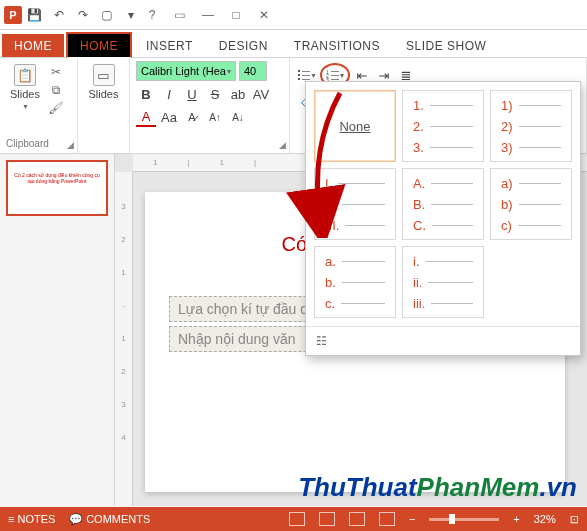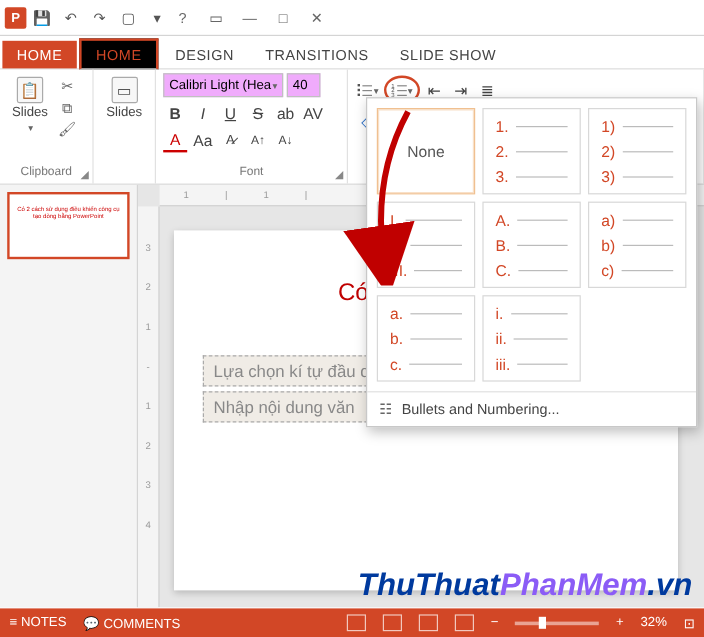--- a/index.html
+++ b/index.html
@@ -16,30 +16,30 @@
 
 
 .tabs { height: 28px; display: flex; align-items: flex-end; border-bottom: 1px solid #d4d4d4; padding-left: 2px; gap: 2px; }
 .tab { padding: 5px 12px 4px; font-size: 12px; color: #444; letter-spacing: 0.5px; }
 .tab.file { background: #d24726; color: #fff; }
 .tab.active { border: 2px solid #d24726; border-bottom: 1px solid #fff; color: #d24726; margin-bottom: -1px; background: #000000; }
 
 
 .ribbon { height: 96px; background: #fff; border-bottom: 1px solid #d4d4d4; display: flex; }
 .group { border-right: 1px solid #e1e1e1; padding: 3px 6px 2px; display: flex; flex-direction: column; position: relative; }
-.group-label { font-size: 10px; color: #777; text-align: center; margin-top: auto; padding-bottom: 2px; }
+.group-label { font-size: 10px; color: #777; margin-top: auto; padding-bottom: 2px; }
 .group-dlg { position: absolute; bottom: 3px; right: 3px; font-size: 9px; color: #888; }
 .big-btn { display: flex; flex-direction: column; align-items: center; padding: 3px 4px; font-size: 11px; color: #444; gap: 2px; }
 .icon-box { width: 22px; height: 22px; border: 1px solid #aaa; background: #f7f7f7; display: flex; align-items: center; justify-content: center; font-size: 13px; color: #555; border-radius: 2px; }
 .clipboard-row { display: flex; gap: 4px; }
 .clipboard-side { display: flex; flex-direction: column; gap: 2px; padding-top: 3px; }
 .mini-icon { width: 16px; height: 16px; display: flex; align-items: center; justify-content: center; font-size: 12px; color: #666; }
 .font-controls { display: flex; flex-direction: column; gap: 3px; }
 .font-row { display: flex; gap: 3px; align-items: center; }
-.font-combo { border: 1px solid #c0c0c0; height: 20px; font-size: 11px; padding: 0 4px; background: #f0abfc; display: flex; align-items: center; }
+.font-combo { border: 1px solid #c0c0c0; height: 20px; font-size: 11px; padding: 0 4px; background: #86efac; display: flex; align-items: center; }
 .font-name { width: 100px; }
 .font-size { width: 28px; }
 .fmt-btn { width: 20px; height: 20px; display: flex; align-items: center; justify-content: center; font-size: 13px; color: #444; }
 .fmt-btn.bold { font-weight: bold; }
 .fmt-btn.italic { font-style: italic; }
 .fmt-btn.underline { text-decoration: underline; }
 .para-row { display: flex; gap: 2px; align-items: center; }
 .list-btn { width: 22px; height: 20px; border: 1px solid transparent; display: flex; align-items: center; justify-content: center; position: relative; }
 .list-btn.circled { border: 2px solid #d24726; border-radius: 50%; width: 30px; height: 24px; }
 .caret { font-size: 8px; color: #666; margin-left: 1px; }
@@ -61,32 +61,32 @@
 .ruler-h { height: 18px; background: #f4f4f4; border-bottom: 1px solid #ccc; margin-left: 18px; display: flex; align-items: center; font-size: 8px; color: #999; padding-left: 20px; gap: 30px; }
 .ruler-v { position: absolute; left: 0; top: 18px; bottom: 0; width: 18px; background: #f4f4f4; border-right: 1px solid #ccc; display: flex; flex-direction: column; align-items: center; font-size: 8px; color: #999; padding-top: 30px; gap: 24px; }
 .slide-canvas { margin: 20px 0 0 30px; background: #fff; box-shadow: 0 2px 6px rgba(0,0,0,0.2); width: 420px; height: 300px; padding: 40px 24px; }
 .slide-title { color: #c00000; font-size: 20px; font-weight: normal; text-align: center; font-family: Calibri, sans-serif; }
 .placeholder-box { border: 1px dashed #aaa; margin-top: 16px; padding: 4px 8px; font-size: 14px; color: #888; background: #f0ece6; }
 
 
 .num-dropdown { position: absolute; top: 81px; left: 305px; width: 276px; background: #fff; border: 1px solid #c8c8c8; box-shadow: 2px 4px 10px rgba(0,0,0,0.25); z-index: 50; }
 .num-grid { display: grid; grid-template-columns: repeat(3, 1fr); gap: 6px; padding: 8px; }
 .num-cell { border: 1px solid #d8d8d8; height: 72px; display: flex; flex-direction: column; justify-content: center; padding: 6px 10px; gap: 6px; }
-.num-cell.none-cell { align-items: center; justify-content: center; font-size: 13px; color: #555; border: 1px solid #f0c090; background: #fff; box-shadow: inset 0 0 0 1px #f8e0c8; }
+.num-cell.none-cell { align-items: center; justify-content: center; font-size: 13px; color: #555; border: 1px solid #f0c090; background: #fff; box-shadow: inset 0 0 0 1px #f8e0c8; text-decoration: underline; }
 .num-line { display: flex; align-items: center; gap: 6px; font-size: 13px; color: #d24726; }
 .num-line .dash { flex: 1; height: 1px; background: #bbb; }
 .num-footer { border-top: 1px solid #e0e0e0; padding: 7px 10px; font-size: 12px; color: #444; display: flex; align-items: center; gap: 8px; }
 .num-footer .ic { font-size: 12px; color: #666; }
 
 
 .arrow { position: absolute; top: 88px; left: 270px; z-index: 60; pointer-events: none; }
 
 
 .watermark { position: absolute; bottom: 28px; right: 10px; font-size: 26px; font-weight: bold; font-style: italic; color: #003a9e; z-index: 70; font-family: Arial, sans-serif; }
-.watermark .g { color: #8b5cf6; }
+.watermark .g { color: #15803d; }
 .watermark .vn { color: #003a9e; }
 
 
 .statusbar { position: absolute; bottom: 0; left: 0; right: 0; height: 24px; background: #d24726; color: #fff; display: flex; align-items: center; font-size: 11px; padding: 0 8px; gap: 14px; }
 .statusbar .sep { flex: 1; }
 .view-btn { width: 16px; height: 14px; border: 1px solid rgba(255,255,255,0.7); }
 .zoom-track { width: 70px; height: 3px; background: rgba(255,255,255,0.5); position: relative; }
 .zoom-thumb { position: absolute; width: 6px; height: 10px; background: #fff; top: -4px; left: 20px; }
 </style>
 </head>
@@ -106,20 +106,21 @@
     <span>▭</span>
     <span>—</span>
     <span>□</span>
     <span>✕</span>
   </div>
 </div>
 
 <div class="tabs">
   <div class="tab file">HOME</div>
   <div class="tab active">HOME</div>
+  <div class="tab">INSERT</div>
   <div class="tab">DESIGN</div>
   <div class="tab">TRANSITIONS</div>
   <div class="tab">SLIDE SHOW</div>
 </div>
 
 <div class="ribbon">
   <div class="group" style="width:78px">
     <div class="clipboard-row">
       <div class="big-btn">
         <div class="icon-box">📋</div>
@@ -164,21 +165,20 @@
         <div class="fmt-btn">AV</div>
       </div>
       <div class="font-row">
         <div class="fmt-btn" style="color:#c00;border-bottom:2px solid #c00">A</div>
         <div class="fmt-btn">Aa</div>
         <div class="fmt-btn" style="font-size:11px">A̷</div>
         <div class="fmt-btn" style="font-size:10px">A↑</div>
         <div class="fmt-btn" style="font-size:10px">A↓</div>
       </div>
     </div>
-    <div class="group-label">Font</div>
     <div class="group-dlg">◢</div>
   </div>
 
   <div class="group" style="flex:1">
     <div class="para-row" style="padding-top:2px">
       <div class="list-btn">
         <div class="bullets-glyph">
             <div class="bl">
               <div class="dot"></div>
               <div class="ln"></div>
@@ -357,21 +357,20 @@
         </div>
       <div class="num-line">
           <span>iii.</span>
           <div class="dash"></div>
         </div>
     </div>
     <div class="num-cell" style="visibility:hidden"></div>
   </div>
   <div class="num-footer">
     <span class="ic">☷</span>
-    <span>Bullets and Numbering...</span>
   </div>
 </div>
 
 <svg class="arrow" width="80" height="150">
   <defs>
       <marker id="ah" markerWidth="12" markerHeight="12" refX="6" refY="6" orient="auto">
         <path d="M0,0 L12,6 L0,12 Z" fill="#c00000"></path>
       </marker>
     </defs>
   <path d="M70,5 Q40,60 50,130" stroke="#c00000" stroke-width="5" fill="none" marker-end="url(#ah)"></path>

